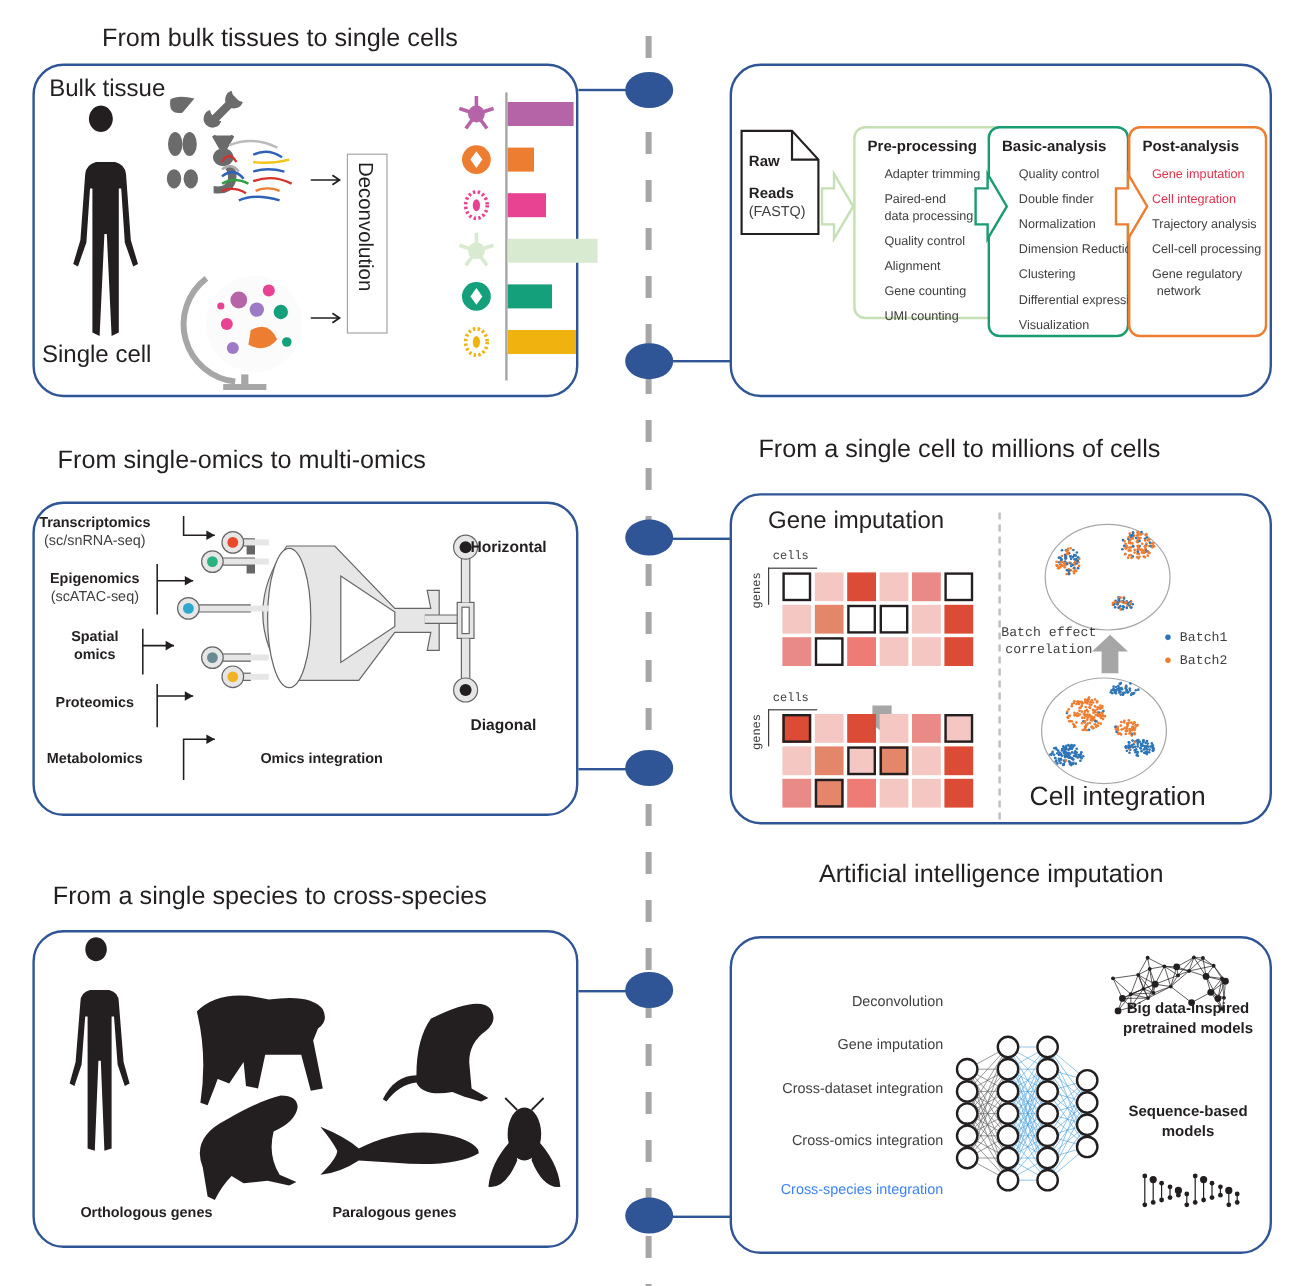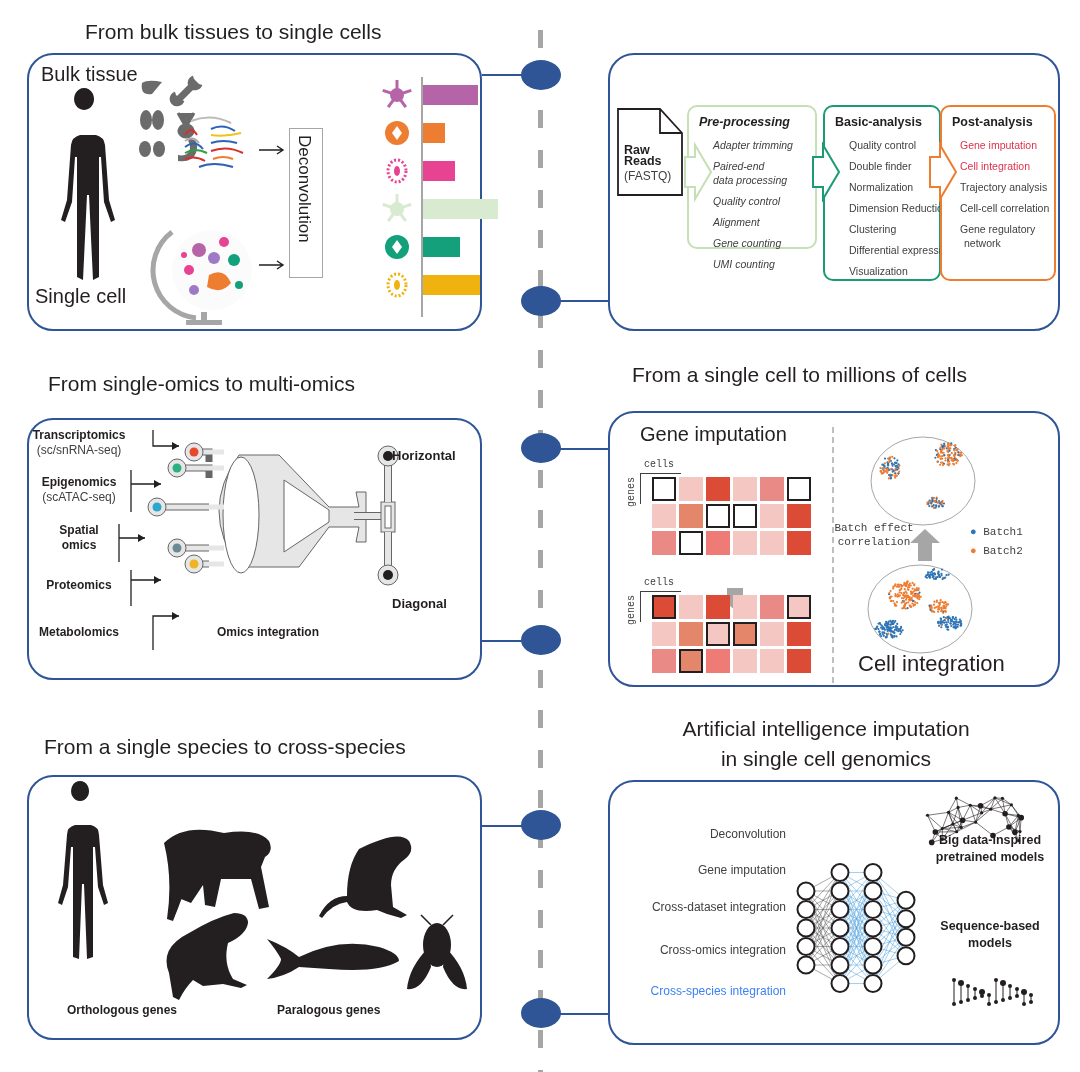--- a/index.html
+++ b/index.html
@@ -129,26 +129,26 @@
 <div class="hline" style="left:482px;top:74px;width:40px;"></div>
 <div class="dot" style="left:521px;top:60px;"></div>
 
 <div class="dot" style="left:521px;top:286px;"></div>
 <div class="hline" style="left:560px;top:300px;width:50px;"></div>
 <div class="panel" style="left:608px;top:53px;width:452px;height:278px;">
 
   <svg style="left:6px;top:52px;" width="70" height="92">
     <path d="M2 2 H44 L66 26 V88 H2 Z M44 2 V26 H66" stroke="#231f20" stroke-width="1.8" fill="#fff"></path>
   </svg>
-  <div class="abs stage-title" style="left:14px;top:88px;">Raw</div>
+  <div class="abs stage-title" style="left:14px;top:72px;">Raw</div>
   <div class="abs stage-title" style="left:14px;top:99px;">Reads</div>
   <div class="abs" style="left:14px;top:114px;font-size:12px;color:#404040;">(FASTQ)</div>
 
   <div id="stages">
-      <div class="abs" style="left: 77px; top: 50px; width: 130px; height: 144px; border: 2px solid rgb(197, 224, 180); border-radius: 10px; box-sizing: border-box; background: rgb(255, 255, 255); font-style: italic;">
+      <div class="abs" style="left: 101px; top: 50px; width: 130px; height: 161px; border: 2px solid rgb(197, 224, 180); border-radius: 10px; box-sizing: border-box; background: rgb(255, 255, 255);">
         <div class="stage-title abs" style="left: 10px; top: 8px;">Pre-processing</div>
         <div class="abs" style="left: 24px; top: 28px;">
           <div class="stage-item">Adapter trimming</div>
           <div class="stage-item">Paired-end</div>
           <div class="stage-item" style="margin-top: -7px;">data processing</div>
           <div class="stage-item">Quality control</div>
           <div class="stage-item">Alignment</div>
           <div class="stage-item">Gene counting</div>
           <div class="stage-item">UMI counting</div>
         </div>
@@ -170,21 +170,21 @@
       </div>
       <svg style="position:absolute;left:203px;top:90px;overflow:visible;" width="24" height="54">
         <path d="M0 12 h10 v-12 l16 27 l-16 27 v-12 h-10 Z" fill="#fff" stroke="#1a9c73" stroke-width="2"></path>
       </svg>
       <div class="abs" style="left: 330px; top: 50px; width: 116px; height: 176px; border: 2px solid rgb(237, 125, 49); border-radius: 10px; box-sizing: border-box; background: rgb(255, 255, 255);">
         <div class="stage-title abs" style="left: 10px; top: 8px;">Post-analysis</div>
         <div class="abs" style="left: 18px; top: 28px;">
           <div class="stage-item" style="color: rgb(224, 49, 75);">Gene imputation</div>
           <div class="stage-item" style="color: rgb(224, 49, 75);">Cell integration</div>
           <div class="stage-item">Trajectory analysis</div>
-          <div class="stage-item">Cell-cell correlation</div>
+          <div class="stage-item">Cell-cell processing</div>
           <div class="stage-item">Gene regulatory</div>
           <div class="stage-item" style="margin-top: -7px; padding-left: 4px;">network</div>
         </div>
       </div>
       <svg style="position:absolute;left:320px;top:90px;overflow:visible;" width="24" height="54">
         <path d="M0 12 h10 v-12 l16 27 l-16 27 v-12 h-10 Z" fill="#fff" stroke="#ed7d31" stroke-width="2"></path>
       </svg>
     </div>
 </div>
 
@@ -1083,21 +1083,20 @@
       <path d="M400 170 q-20 20 -22 42 q14 2 24 -22 Z M416 170 q20 20 22 42 q-14 2 -24 -22 Z"></path>
       <path d="M402 148 l-10 -10 M414 148 l10 -10" stroke="#231f20" stroke-width="1.5"></path>
     </g>
   </svg>
   <div class="abs bold" style="left:38px;top:226px;font-size:12px;">Orthologous genes</div>
   <div class="abs bold" style="left:248px;top:226px;font-size:12px;">Paralogous genes</div>
 </div>
 
 <div class="sec-title" style="left:600px;top:714px;width:452px;line-height:30px;">
   <div>Artificial intelligence imputation</div>
-  <div>in single cell genomics</div>
 </div>
 <div class="dot" style="left:521px;top:998px;"></div>
 <div class="hline" style="left:560px;top:1013px;width:50px;"></div>
 <div class="panel" style="left:608px;top:780px;width:452px;height:265px;">
   <div id="ai-tasks">
       <div class="abs" style="right: 272px; top: 45px; font-size: 12px; color: rgb(64, 64, 64); white-space: nowrap;">Deconvolution</div>
       <div class="abs" style="right: 272px; top: 81px; font-size: 12px; color: rgb(64, 64, 64); white-space: nowrap;">Gene imputation</div>
       <div class="abs" style="right: 272px; top: 118px; font-size: 12px; color: rgb(64, 64, 64); white-space: nowrap;">Cross-dataset integration</div>
       <div class="abs" style="right: 272px; top: 161px; font-size: 12px; color: rgb(64, 64, 64); white-space: nowrap;">Cross-omics integration</div>
       <div class="abs" style="right: 272px; top: 202px; font-size: 12px; color: #3b82f6; white-space: nowrap;">Cross-species integration</div>

